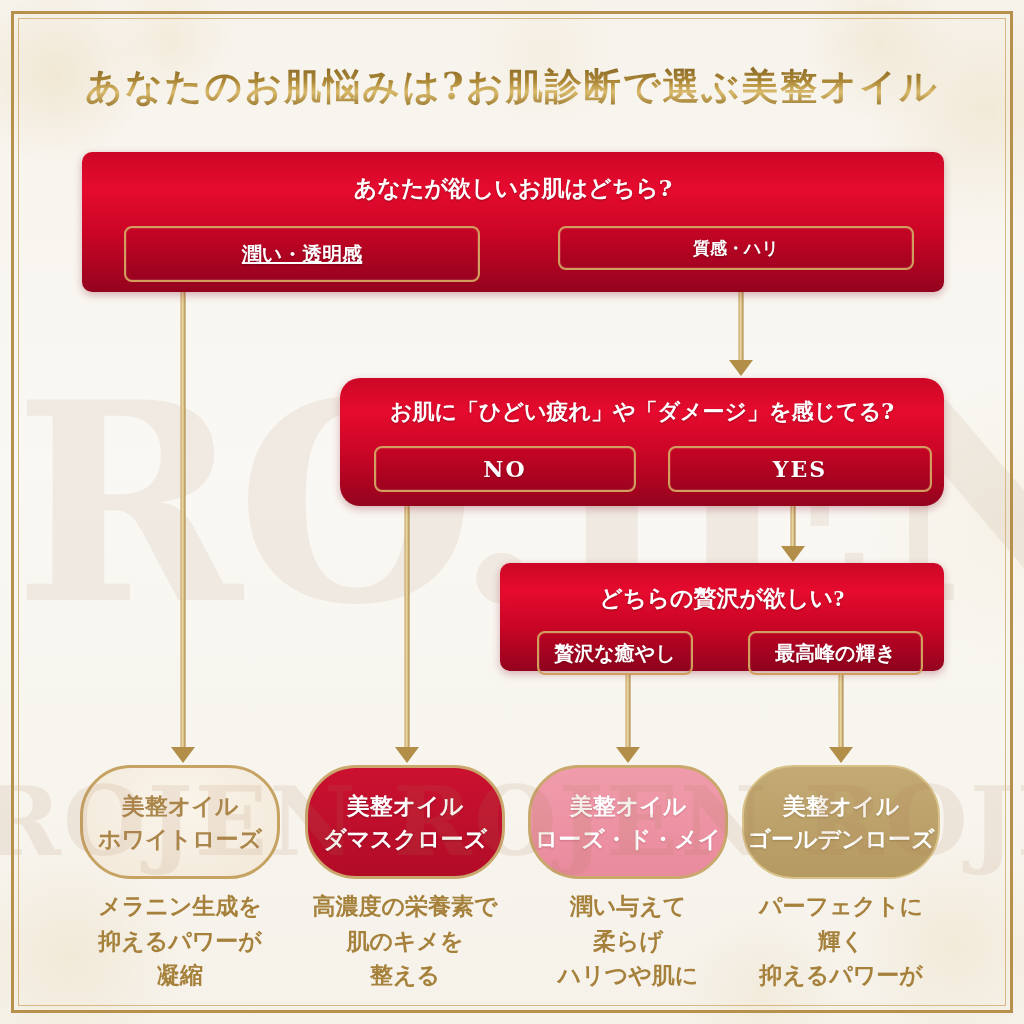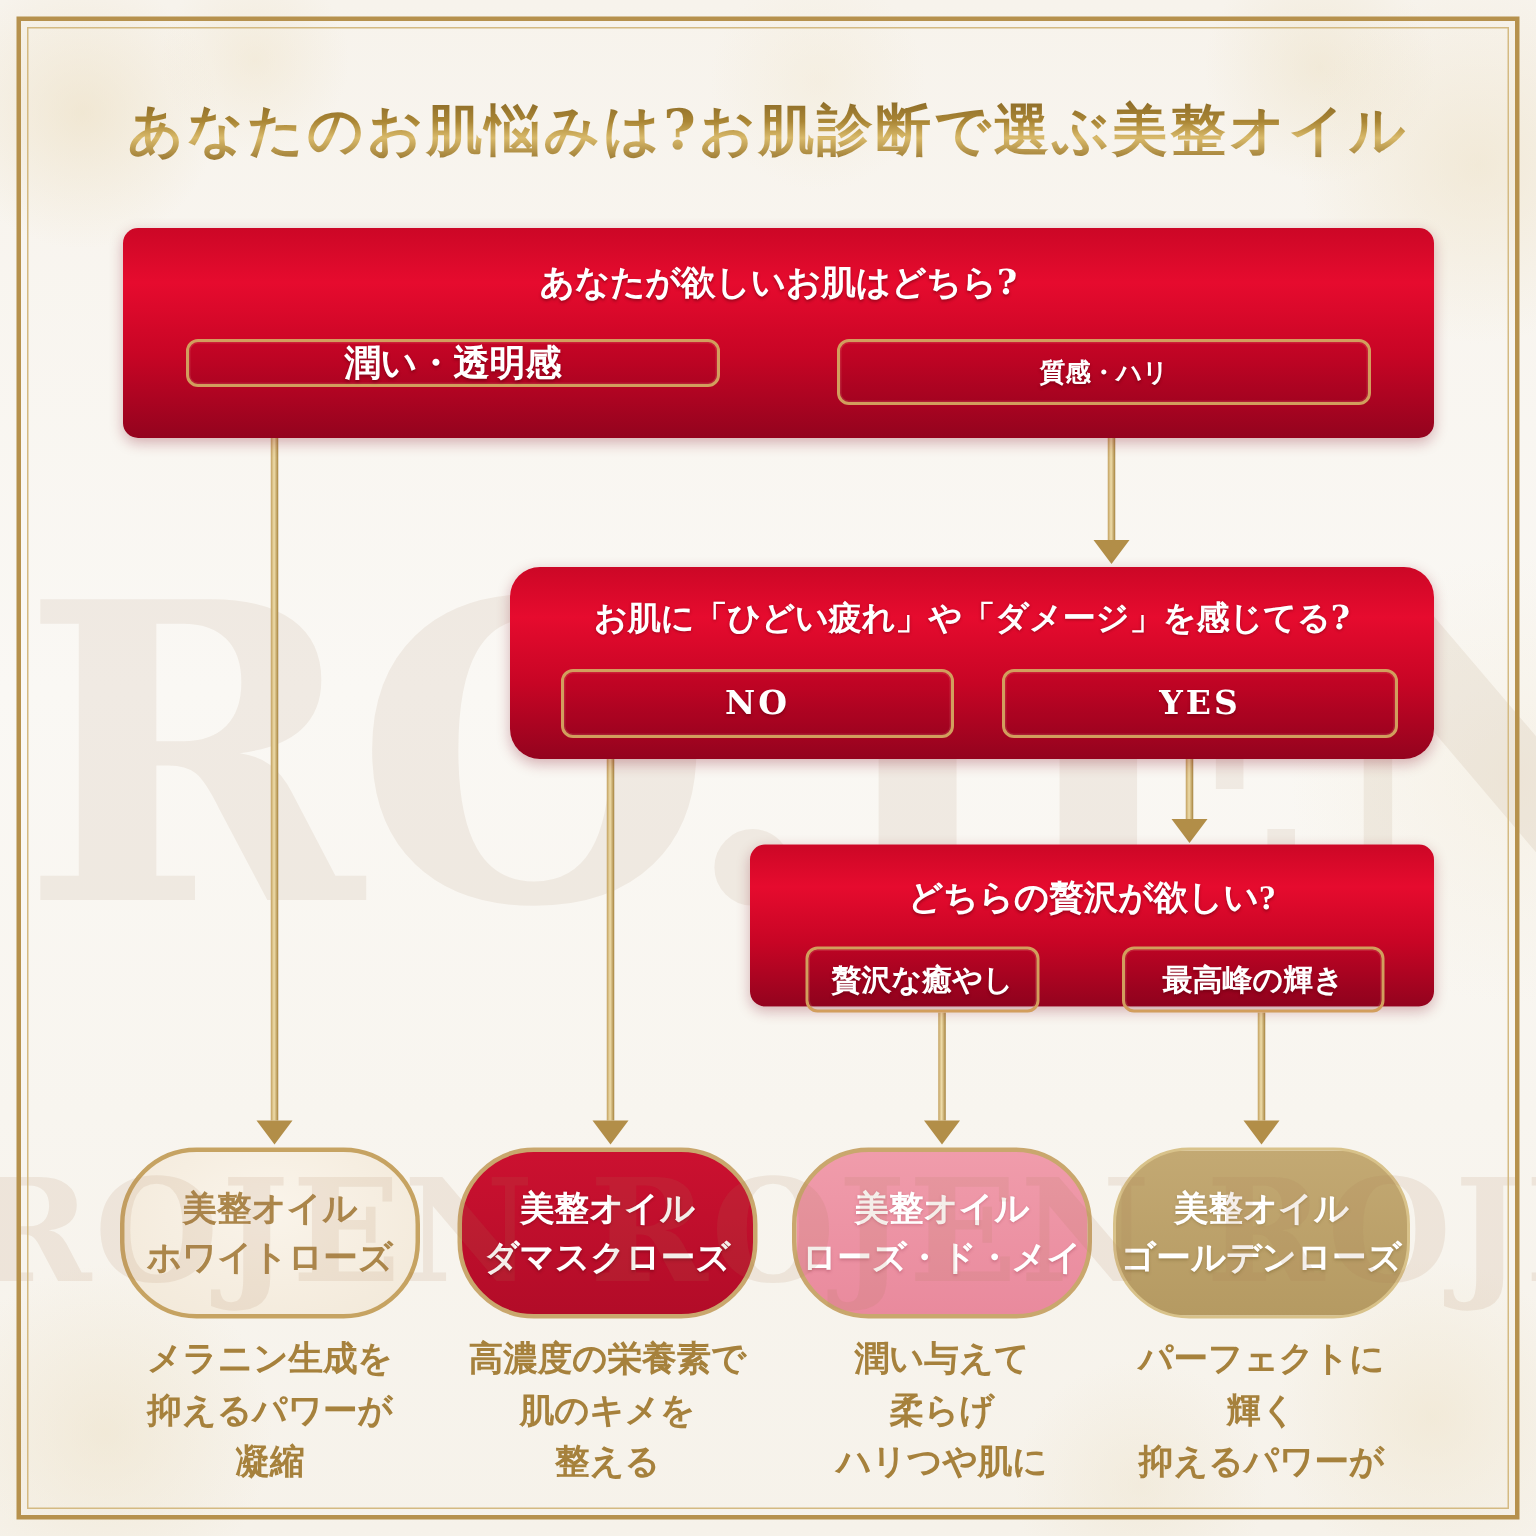--- a/index.html
+++ b/index.html
@@ -46,21 +46,20 @@
       background:linear-gradient(180deg,#8a6a28 8%,#aa8635 38%,#d9ba6b 60%,#96742e 92%);
       -webkit-background-clip:text; background-clip:text; color:transparent; text-shadow:none;
     }
   }
 
   
   .qbox {
     position:absolute; z-index:2; border-radius:10px;
     background:linear-gradient(180deg,#cc0726 0%, #e60b2e 26%, #c80525 60%, #93031e 100%);
     box-shadow:0 3px 9px rgba(130,10,30,0.30);
-    padding-left:12px;
   }
   .qbox .question {
     position:absolute; left:0; width:100%; text-align:center;
     color:#ffffff; font-weight:bold; text-shadow:0 1px 2px rgba(80,0,10,0.45);
   }
   .box1 { left:82px;  top:152px; width:862px; height:140px; }
   .box2 { left:340px; top:378px; width:604px; height:128px;border-radius:20px; }
   .box3 { left:500px; top:563px; width:444px; height:108px;font-family:Liberation Serif, serif; }
   .box1 .question { top:21px; font-size:23px; }
   .box2 .question { top:19px; font-size:22px; }
@@ -68,21 +67,21 @@
 
   .opt {
     position:absolute; box-sizing:border-box; z-index:3;
     border:2px solid #d29e5d; border-radius:8px;
     display:flex; align-items:center; justify-content:center;
     color:#ffffff; font-weight:bold; text-align:center; cursor:pointer;
     background:rgba(60,0,10,0.05);
     box-shadow:inset 0 0 0 1px rgba(255,235,200,0.12);
     text-shadow:0 1px 2px rgba(80,0,10,0.45);
   }
-  .box1 .opt-left  { left:42px;  top:74px; width:356px; height:32px; font-size:24px; }
+  .box1 .opt-left  { left:42px;  top:74px; width:356px; height:56px; font-size:20px;text-decoration:underline; }
   .box1 .opt-right { left:476px; top:74px; width:356px; height:44px; font-size:17px; }
   .box2 .opt-left  { left:34px;  top:68px; width:262px; height:46px; font-size:22px; letter-spacing:2px; }
   .box2 .opt-right { left:328px; top:68px; width:264px; height:46px; font-size:22px; letter-spacing:2px; }
   .box3 .opt-left  { left:37px;  top:68px; width:156px; height:44px; font-size:20px;text-align:right; }
   .box3 .opt-right { left:248px; top:68px; width:175px; height:44px; font-size:20px; }
 
   
   .arrow { position:absolute; width:24px; z-index:1; pointer-events:none; }
   .arrow .line {
     position:absolute; top:0; left:50%; transform:translateX(-50%);

